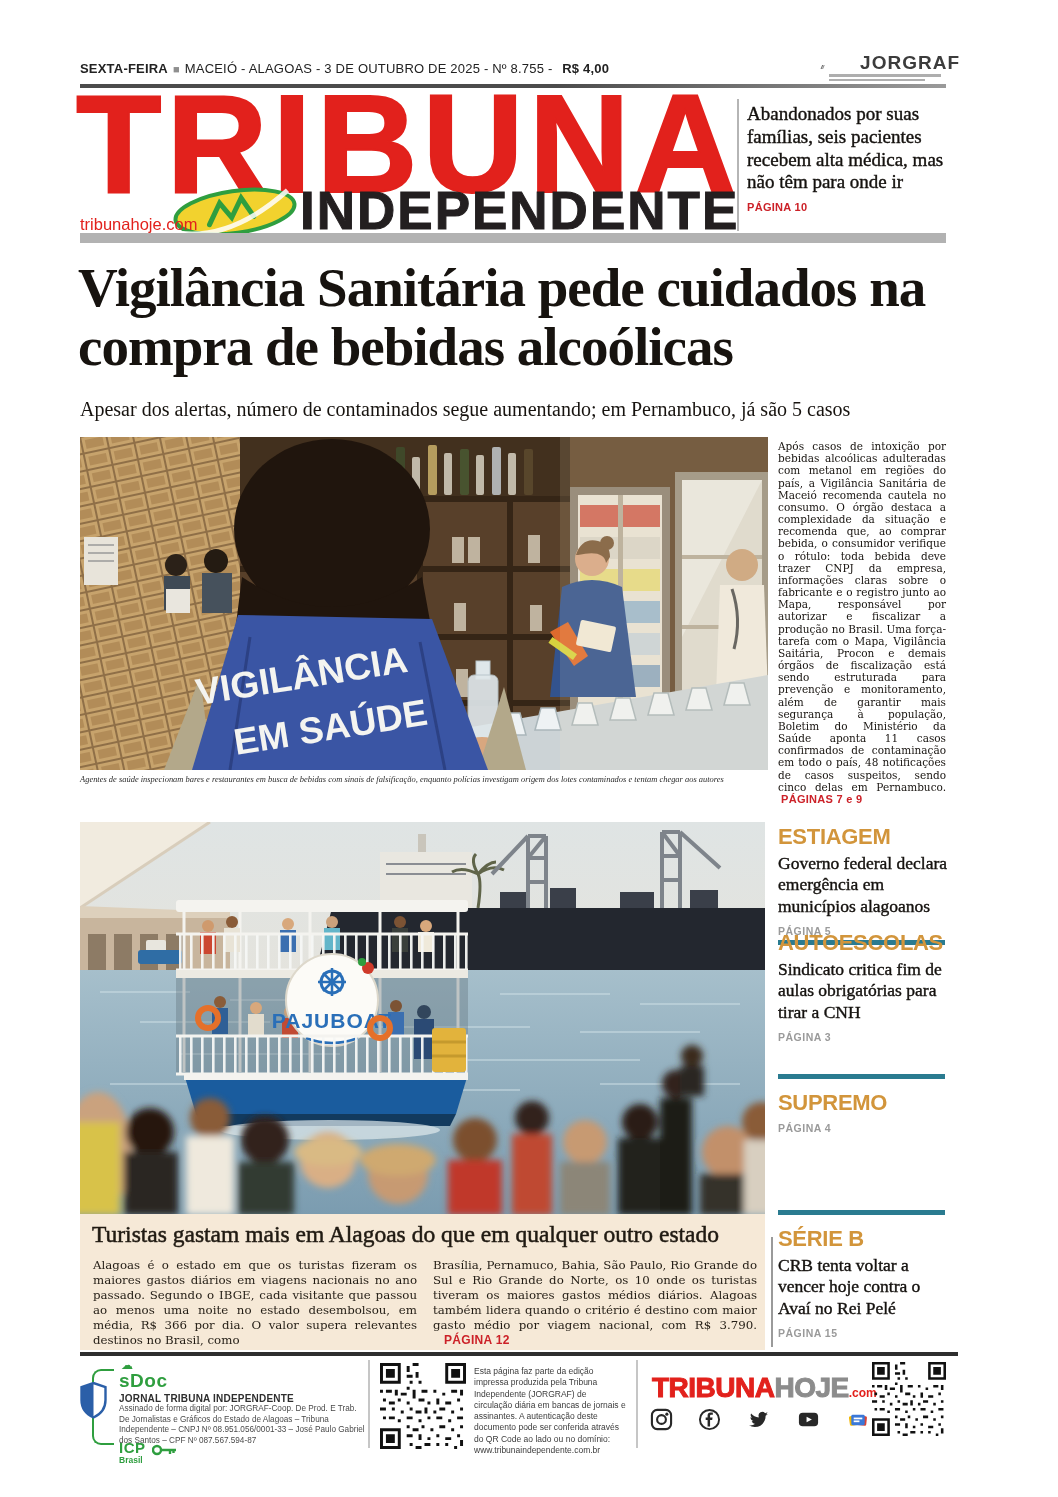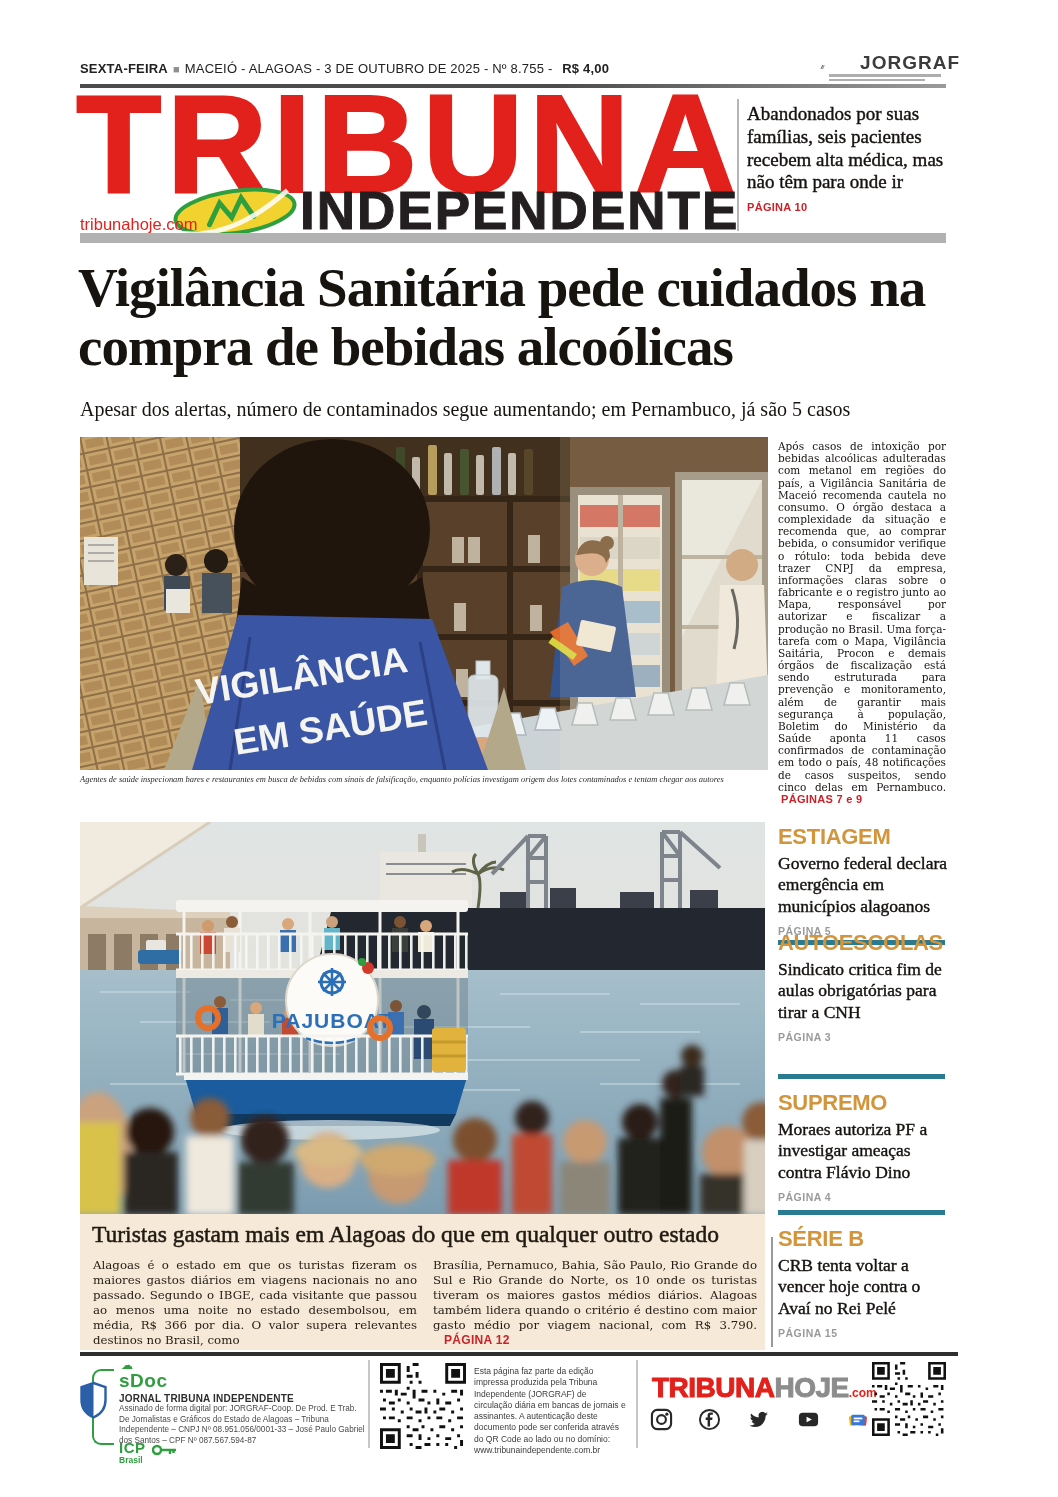--- a/index.html
+++ b/index.html
@@ -428,21 +428,20 @@
   </div>
   <div class="tealrule" id="rule-0"></div>
   <div class="side-item" id="side-1">
     <div class="kicker">AUTOESCOLAS</div>
     <h3 class="serif">Sindicato critica fim de aulas obrigatórias para tirar a CNH</h3>
     <span class="pagegray">PÁGINA 3</span>
   </div>
   <div class="tealrule" id="rule-1"></div>
   <div class="side-item" id="side-2">
     <div class="kicker">SUPREMO</div>
-    <h3 class="serif">Moraes autoriza PF a investigar ameaças contra Flávio Dino</h3>
     <span class="pagegray">PÁGINA 4</span>
   </div>
   <div class="tealrule" id="rule-2"></div>
   <div class="side-item" id="side-3">
     <div class="kicker">SÉRIE B</div>
     <h3 class="serif">CRB tenta voltar a vencer hoje contra o Avaí no Rei Pelé</h3>
     <span class="pagegray">PÁGINA 15</span>
   </div>
   <div class="abs" id="side-vline"></div>
 

